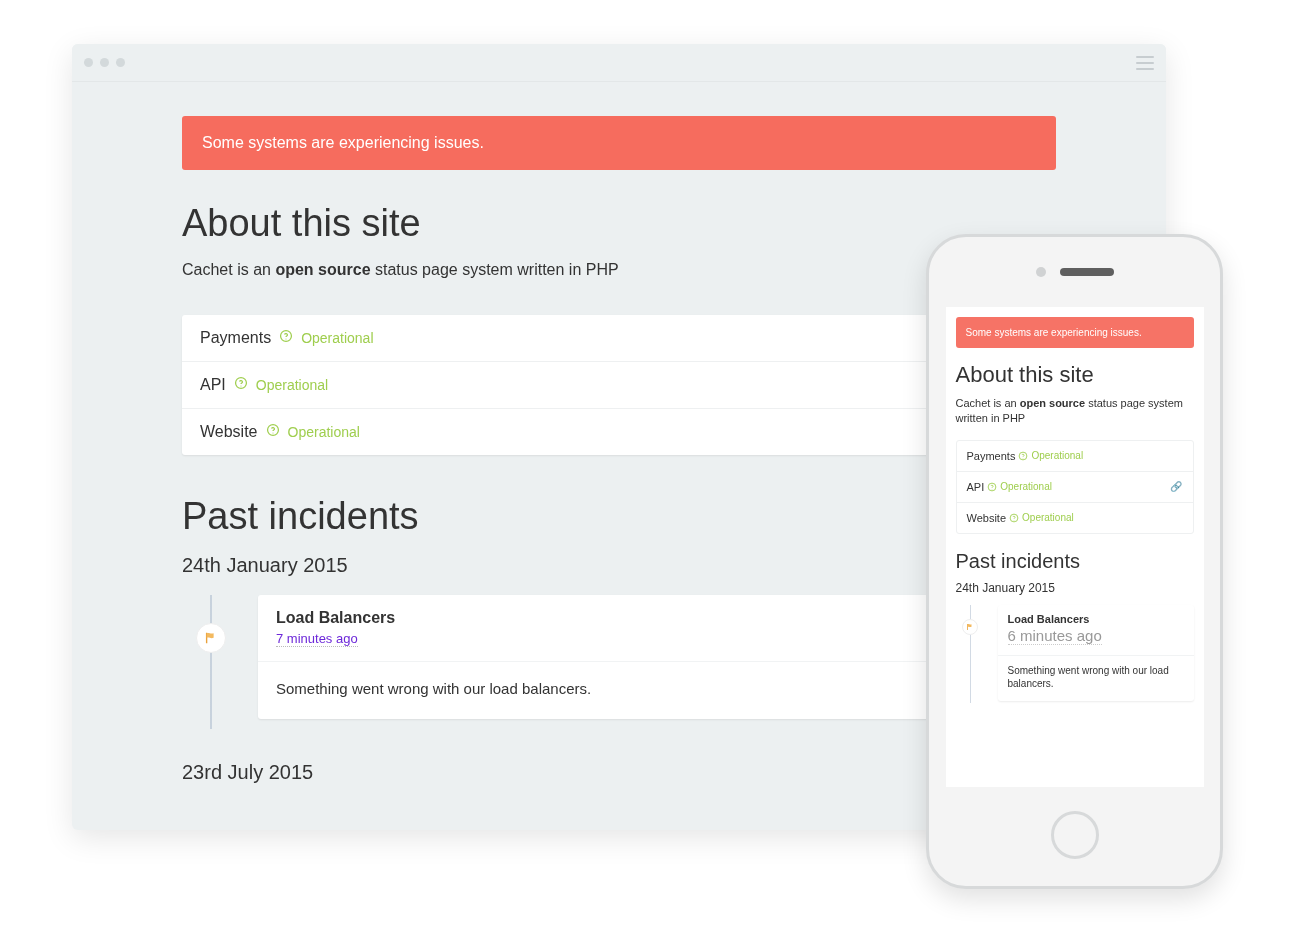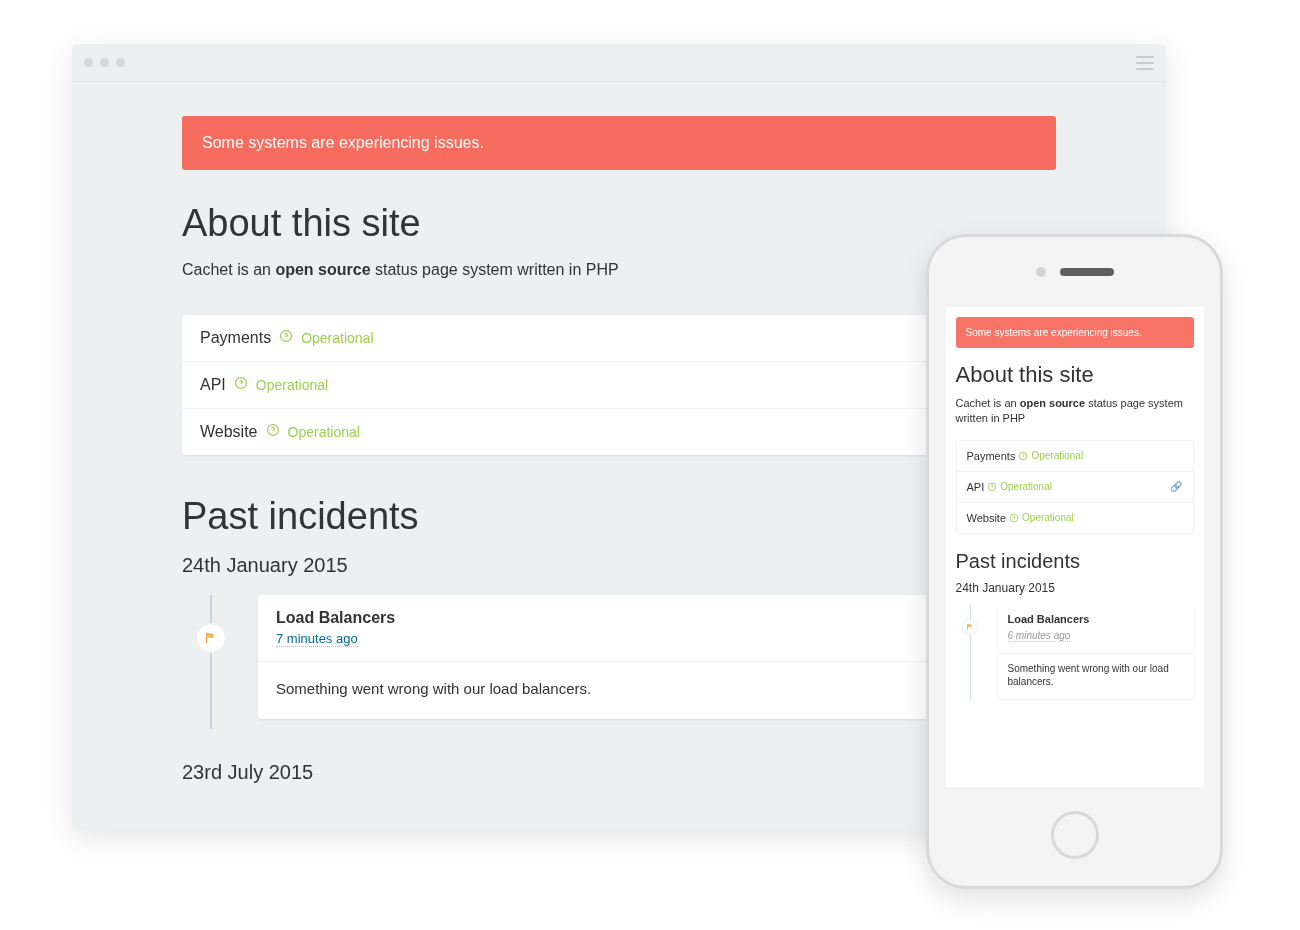--- a/index.html
+++ b/index.html
@@ -147,21 +147,21 @@
   }
   .incident-header {
     padding: 14px 18px 2px 18px;
   }
   .incident-title {
     font-weight: 700;
     color: #333;
     font-size: 16px;
   }
   .incident-time {
-    color: #0369a1;
+    color: #6d28d9;
     font-size: 13px;
     border-bottom: 1px dotted #bbb;
     display: inline-block;
     margin-top: 4px;
   }
   .incident-body {
     padding: 18px 18px 16px 18px;
     color: #333;
     font-size: 15px;
     border-top: 1px solid #f1f3f4;
@@ -276,21 +276,21 @@
   .p-card {
     margin-left: 28px;
     background: #fff;
     border-radius: 3px;
     box-shadow: 0 1px 2px rgba(0,0,0,.08);
   }
   .p-card-h {
     padding: 8px 10px 2px 10px;
   }
   .p-card-title { font-weight: 700; font-size: 11px; color: #333; }
-  .p-card-time { font-size: 10px; color: #999; border-bottom: 1px dotted #ccc; display: inline-block; margin-top: 2px; font-style: italic; }
+  .p-card-time { font-size: 15px; color: #999; border-bottom: 1px dotted #ccc; display: inline-block; margin-top: 2px; }
   .p-card-body {
     border-top: 1px solid #f1f3f4;
     margin-top: 8px;
     padding: 8px 10px 10px 10px;
     font-size: 10px;
     color: #333;
     line-height: 1.35;
   }
 </style>
 </head>

